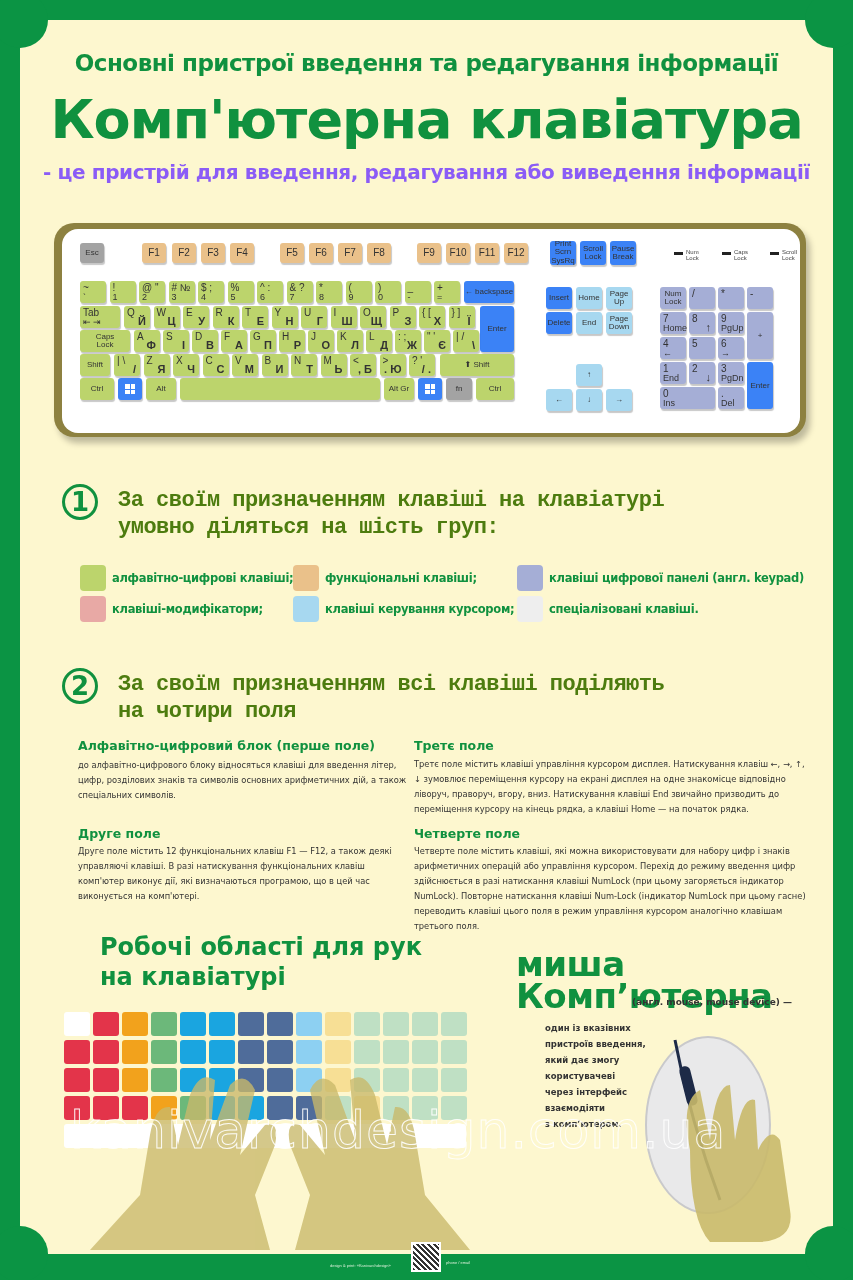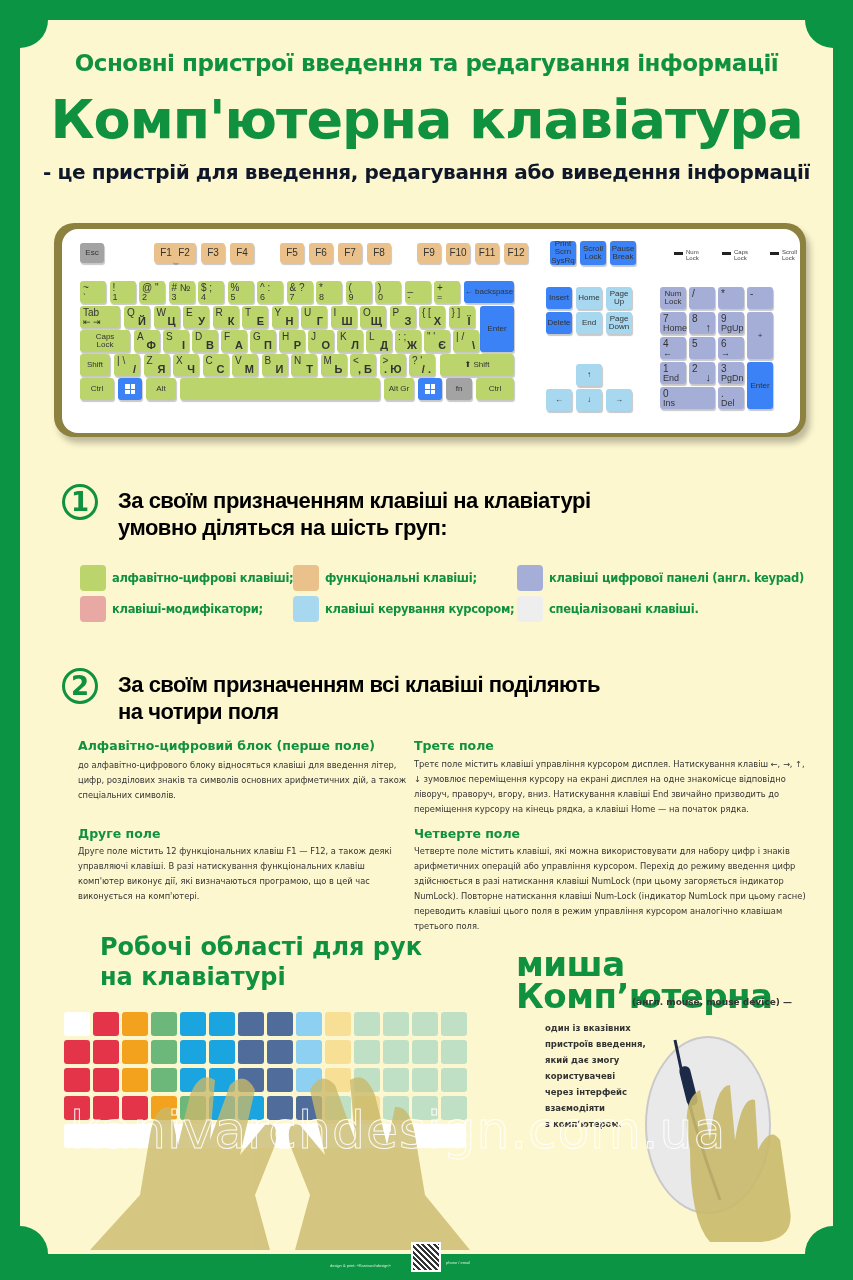--- a/index.html
+++ b/index.html
@@ -11,21 +11,21 @@
     border-radius: 0;
   }
   
   .notch { position: absolute; width: 56px; height: 56px; background: #0b9444; border-radius: 50%; }
   .n-tl { left: -28px; top: -28px; }
   .n-tr { right: -28px; top: -28px; }
   .n-bl { left: -28px; bottom: -28px; }
   .n-br { right: -28px; bottom: -28px; }
   .subtitle { position: absolute; top: 30px; left: 0; width: 100%; text-align: center; font-weight: bold; font-size: 23px; color: #10913f; font-family: "DejaVu Sans", sans-serif; letter-spacing: -0.5px; }
   .title { position: absolute; top: 68px; left: 0; width: 100%; text-align: center; font-weight: bold; font-size: 54px; color: #10913f; font-family: "DejaVu Sans", sans-serif; letter-spacing: -1px; }
-  .tagline { position: absolute; top: 140px; left: 0; width: 100%; text-align: center; font-weight: bold; font-size: 20px; color: #0f172a; font-family: "DejaVu Sans", sans-serif; letter-spacing: -0.4px; }
+  .tagline { position: absolute; top: 140px; left: 0; width: 100%; text-align: center; font-weight: bold; font-size: 20px; color: #8b5cf6; font-family: "DejaVu Sans", sans-serif; letter-spacing: -0.4px; }
 
   
   .kb-frame { position: absolute; left: 34px; top: 203px; width: 752px; height: 214px; background: #8d8140; border-radius: 20px; box-shadow: 4px 6px 6px rgba(0,0,0,0.25); }
   .kb { position: absolute; left: 8px; top: 6px; width: 738px; height: 204px; background: #ffffff; border-radius: 16px; }
   .key { position: absolute; border-radius: 3px; font-size: 8px; color: #333; box-shadow: 1px 2px 1px rgba(0,0,0,0.22); font-family: "Liberation Sans", sans-serif; }
   .k-green { background: #bcd46c; }
   .k-orange { background: #eac18a; }
   .k-pink { background: #3b82f6; }
   .k-blue { background: #a7d8f0; }
   .k-violet { background: #a5aed6; }
@@ -35,21 +35,21 @@
   .key .tl { position: absolute; left: 3px; top: 1px; font-size: 10px; }
   .key .bl { position: absolute; left: 3px; bottom: 1px; font-size: 9px; }
   .key .br { position: absolute; right: 4px; bottom: 1px; font-size: 11px; font-weight: bold; }
   .win { width: 10px; height: 10px; position: absolute; left: 50%; top: 50%; transform: translate(-50%,-50%); display: grid; grid-template-columns: 1fr 1fr; gap: 1px; }
   .win i { background: #fff; display: block; }
   .led { position: absolute; font-size: 6px; color: #444; line-height: 1; }
   .led b { position: absolute; left: -12px; top: 3px; width: 9px; height: 3px; background: #222; }
 
   
   .num-circle { position: absolute; width: 36px; height: 36px; border: 3px solid #10913f; border-radius: 50%; color: #10913f; font-weight: bold; font-size: 26px; text-align: center; line-height: 30px; font-family: "DejaVu Sans", sans-serif; }
-  .sec-head { position: absolute; font-weight: bold; color: #000000; font-size: 22px; line-height: 27px; font-family: Liberation Sans, sans-serif; letter-spacing: -0.5px; }
+  .sec-head { position: absolute; font-weight: bold; color: #4d7c0f; font-size: 22px; line-height: 27px; font-family: Liberation Mono, monospace; letter-spacing: -0.5px; }
   .legend-item { position: absolute; display: flex; align-items: center; gap: 6px; }
   .swatch { width: 26px; height: 26px; border-radius: 4px; }
   .legend-label { font-size: 11.5px; font-weight: bold; color: #10913f; font-family: "DejaVu Sans", sans-serif; letter-spacing: -0.3px; }
 
   .field-title { position: absolute; font-weight: bold; color: #10913f; font-size: 12.5px; font-family: "DejaVu Sans", sans-serif; }
   .field-text { position: absolute; font-size: 8.3px; line-height: 15px; color: #333; font-family: "DejaVu Sans", sans-serif; }
 
   .hands-title { position: absolute; left: 80px; top: 912px; font-weight: bold; color: #10913f; font-size: 24px; line-height: 30px; font-family: "DejaVu Sans", sans-serif; }
 
   .hk { position: absolute; border-radius: 3px; }
@@ -74,21 +74,21 @@
 
   <div class="subtitle">Основні пристрої введення та редагування інформації</div>
   <div class="title">Комп'ютерна клавіатура</div>
   <div class="tagline">- це пристрій для введення, редагування або виведення інформації</div>
 
   <div class="kb-frame">
     <div class="kb" id="kb">
         <div class="key k-white" style="left: 18px; top: 14px; width: 24px; height: 20px;">
           <span class="c">Esc</span>
         </div>
-        <div class="key k-orange" style="left: 80px; top: 14px; width: 24px; height: 20px; margin-left: 12px;">
+        <div class="key k-orange" style="left: 80px; top: 14px; width: 24px; height: 20px;">
           <span class="c fk">F1</span>
         </div>
         <div class="key k-orange" style="left: 110px; top: 14px; width: 24px; height: 20px;">
           <span class="c fk">F2</span>
         </div>
         <div class="key k-orange" style="left: 139px; top: 14px; width: 24px; height: 20px;">
           <span class="c fk">F3</span>
         </div>
         <div class="key k-orange" style="left: 168px; top: 14px; width: 24px; height: 20px;">
           <span class="c fk">F4</span>

